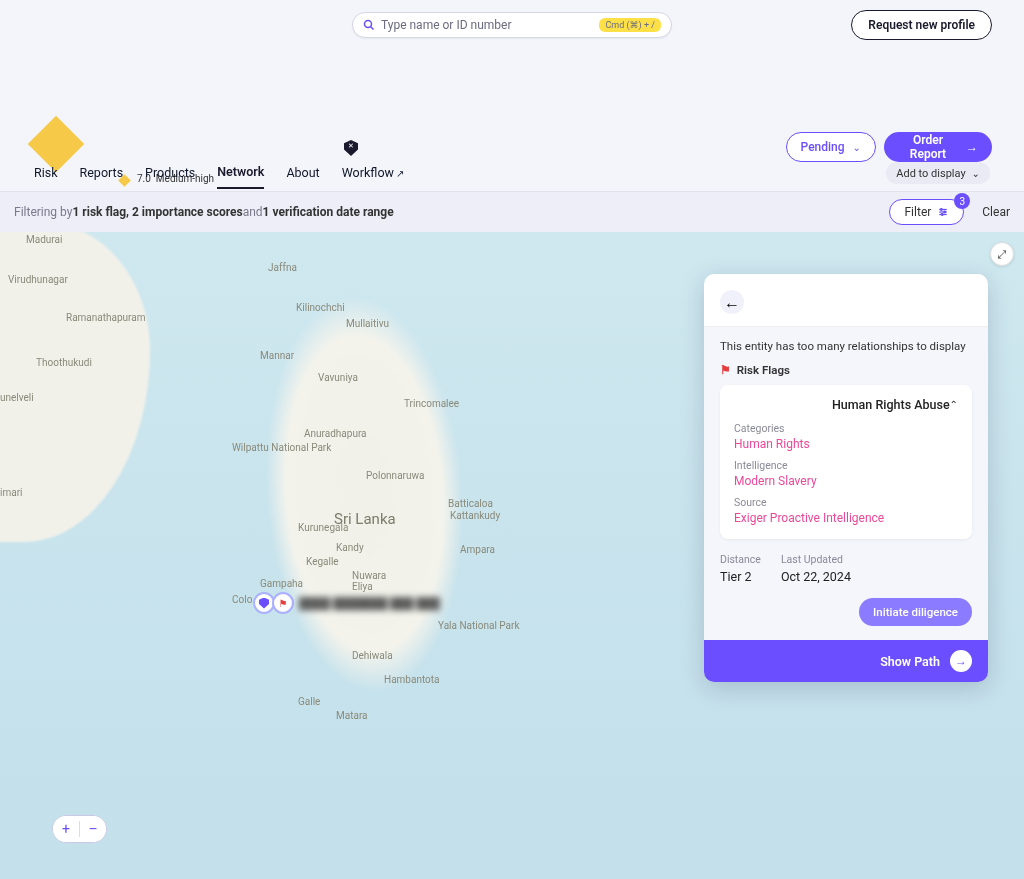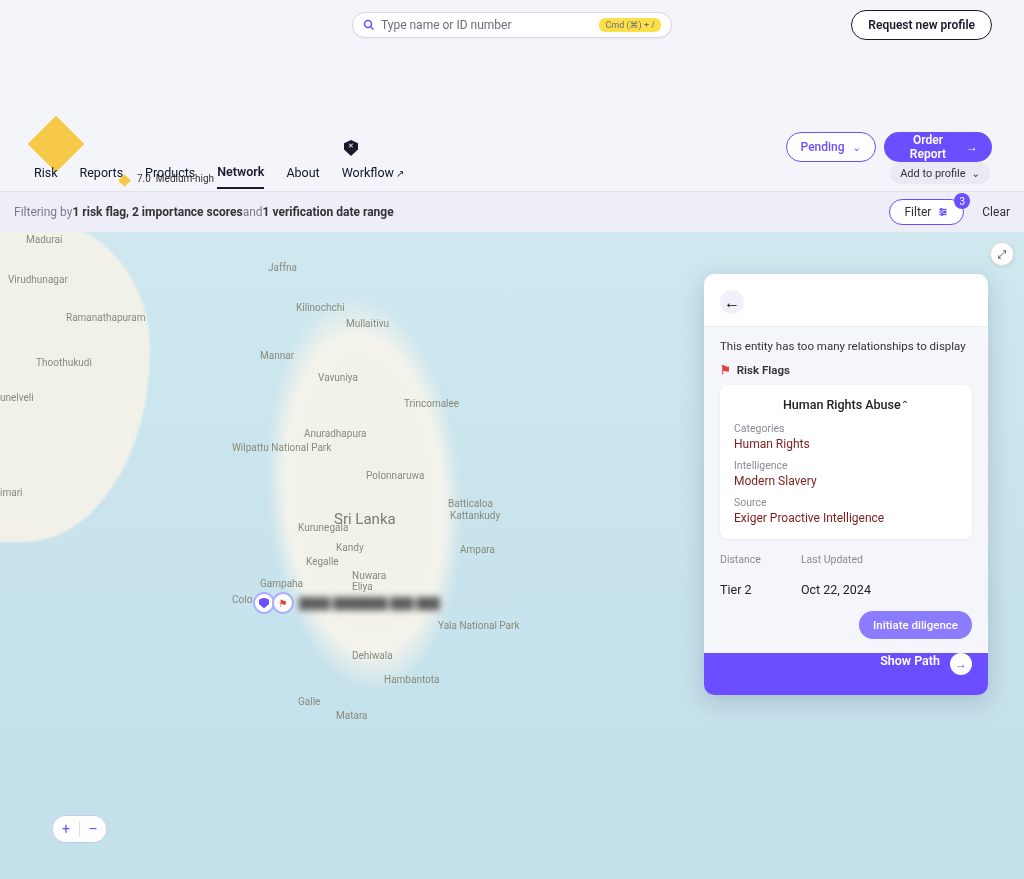--- a/index.html
+++ b/index.html
@@ -193,42 +193,42 @@
   .section-label {
     font-size: 11.5px; color: #333; font-weight: 600; display: flex; align-items: center; gap: 6px;
     margin-bottom: 8px;
   }
   .section-label .flag-icon { color: #E53E3E; font-size: 12px; }
   .risk-card {
     background: #fff; border-radius: 8px; padding: 12px 14px 14px 14px;
     box-shadow: 0 1px 3px rgba(0,0,0,0.06);
   }
   .risk-card-head {
-    display: flex; justify-content: center; align-items: center;
+    display: flex; justify-content: flex-end; align-items: center;
     font-size: 12.5px; color: #222; font-weight: 500; margin-bottom: 10px;
   }
   .kv { margin-bottom: 8px; }
   .kv:last-child { margin-bottom: 0; }
   .kv .k { font-size: 10.5px; color: #8a8a98; }
-  .kv .v { font-size: 12px; color: #7f1d1d; margin-top: 2px; }
-
-  .meta-row { display: flex; gap: 40px; margin-top: 14px; }
+  .kv .v { font-size: 12px; color: #ec4899; margin-top: 2px; }
+
+  .meta-row { display: flex; gap: 20px; margin-top: 14px; }
   .meta-block .k { font-size: 10.5px; color: #8a8a98; }
-  .meta-block .v { font-size: 12.5px; color: #222; margin-top: 16px; }
+  .meta-block .v { font-size: 12.5px; color: #222; margin-top: 3px; }
 
   .diligence-btn {
     margin-top: 14px; float: right;
     height: 28px; padding: 0 14px; background: #8A7BFF; border: none;
     border-radius: 14px; font-size: 11.5px; font-weight: 500; color: #fff;
     cursor: pointer;
   }
 
   .panel-footer {
     clear: both; background: #6B4EFF; height: 42px;
-    display: flex; align-items: flex-start; justify-content: flex-end;
+    display: flex; align-items: center; justify-content: flex-end;
     padding: 0 16px; gap: 10px; cursor: pointer;
   }
   .panel-footer .label { font-size: 12.5px; color: #fff; font-weight: 600; }
   .panel-footer .circle {
     width: 22px; height: 22px; border-radius: 50%; background: #fff; color: #6B4EFF;
     display: flex; align-items: center; justify-content: center; font-size: 12px;
   }
 
   .chev { font-size: 10px; }
   svg { display: block; }
@@ -272,21 +272,21 @@
 <div class="tabs-row">
   <div class="tab">Risk</div>
   <div class="tab">Reports</div>
   <div class="tab">Products</div>
   <div class="tab active">Network</div>
   <div class="tab">About</div>
   <div class="tab">
     <span>Workflow</span><span class="ext">↗</span>
   </div>
   <div class="add-project">
-    <span>Add to profile</span>
+    <span>Add to display</span>
     <span class="chev">⌄</span>
   </div>
 </div>
 
 <div class="filter-row">
   <span class="light">Filtering by </span>
   <strong>1 risk flag, 2 importance scores</strong>
   <span class="light"> and </span>
   <strong>1 verification date range</strong>
   <div class="spacer"></div>

